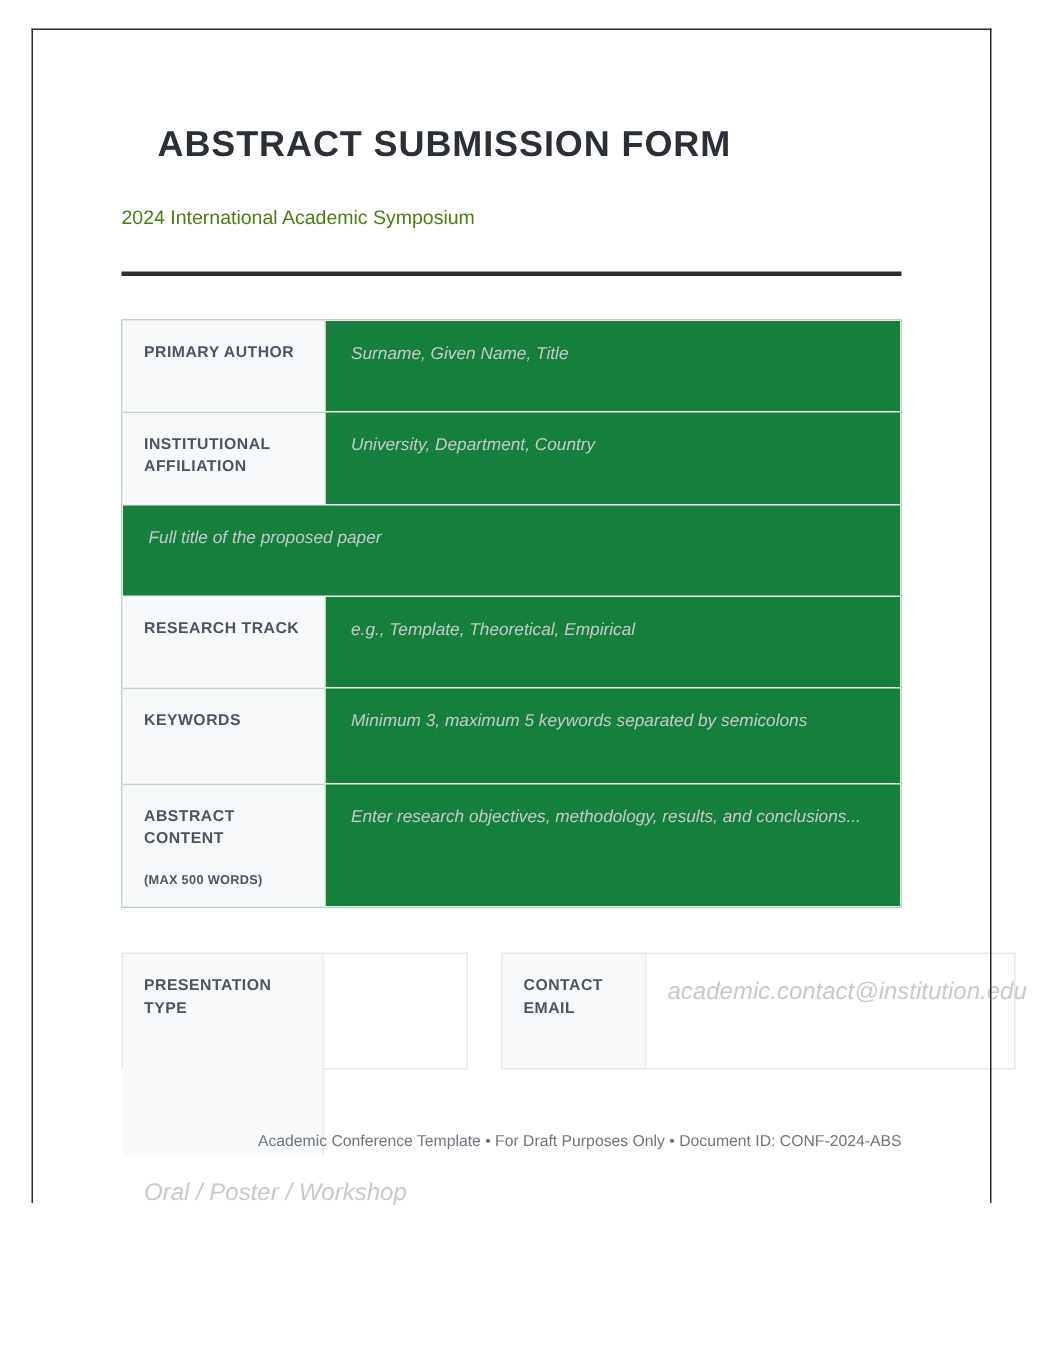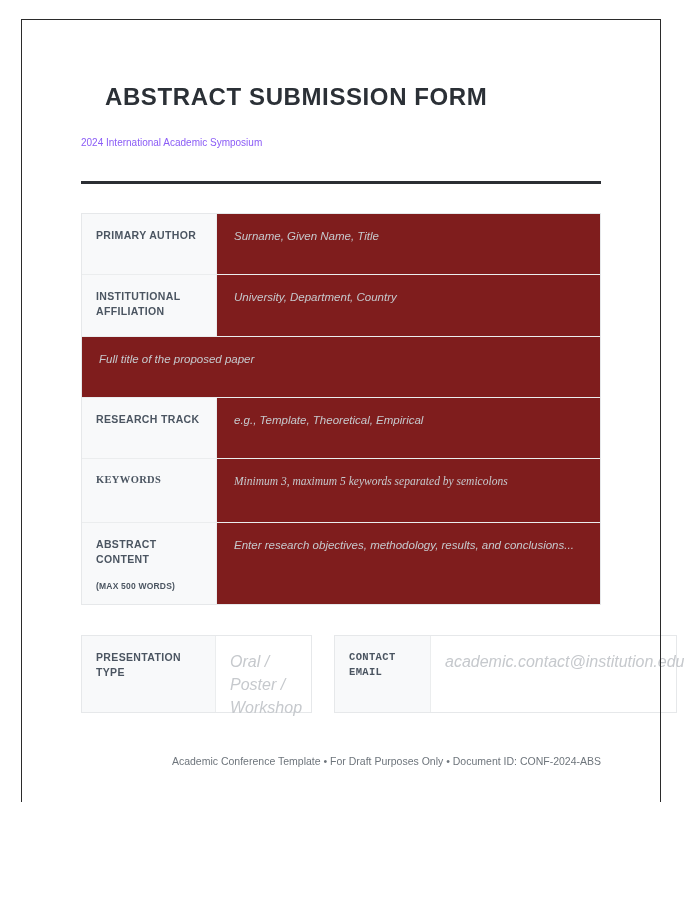--- a/index.html
+++ b/index.html
@@ -51,43 +51,43 @@
     font-weight: bold;
     letter-spacing: 0.6px;
     color: #2b3036;
     white-space: nowrap;
     margin-left: 24px;
   }
   .doc-subtitle {
     position: absolute;
     left: 81px;
     top: 137px;
-    font-size: 10px;
-    color: #8b5cf6;
+    font-size: 13px;
+    color: #4d7c0f;
     white-space: nowrap;
   }
   .header-rule {
     position: absolute;
     left: 81px;
     top: 181px;
     width: 520px;
     height: 2.5px;
     background: #2b2e33;
   }
 
   
   .field-table {
     position: absolute;
     left: 81px;
     top: 213px;
     width: 520px;
     border: 1px solid #e6e8ea;
     border-bottom: 1px solid #e6e8ea;
     box-sizing: border-box;
-    background: #7f1d1d;
+    background: #15803d;
   }
   .field-row {
     display: flex;
     border-bottom: 1px solid #ebedee;
     min-height: 61px;
     box-sizing: border-box;
   }
   .field-row:last-child {
     border-bottom: none;
   }
@@ -119,21 +119,21 @@
     font-size: 11.5px;
     font-style: italic;
     color: #c6c9cd;
     line-height: 1.55;
   }
 
   
   .r-h61 { min-height: 61px; }
   .r-h62 { min-height: 62px; justify-content: space-between; }
   .r-h61b { min-height: 61px; }
-  .r-h64 { min-height: 64px; font-family: Liberation Serif, serif; }
+  .r-h64 { min-height: 64px; }
   .r-h68 { min-height: 68px; }
 
   
   .bottom-row {
     position: absolute;
     left: 81px;
     top: 635px;
     width: 600px;
     height: 78px;
   }
@@ -142,20 +142,21 @@
     top: 0;
     display: flex;
     border: 1px solid #e6e8ea;
     box-sizing: border-box;
     background: #ffffff;
     height: 78px;
   }
   #presentation-type-box {
     left: 0;
     width: 231px;
+    flex-direction: column;
   }
   #contact-email-box {
     left: 253px;
     width: 343px;
   }
   .mini-label {
     background: #f8f9fa;
     border-right: 1px solid #ebedee;
     box-sizing: border-box;
     padding: 14px 10px 10px 14px;
@@ -165,21 +166,20 @@
     color: #4b5561;
     line-height: 1.42;
   }
   #presentation-type-box .mini-label {
     width: 134px;
     flex: 0 0 134px;
   }
   #contact-email-box .mini-label {
     width: 96px;
     flex: 0 0 96px;
-    font-family: Liberation Mono, monospace;
   }
   .mini-value {
     flex: 1 1 auto;
     padding: 14px 8px 10px 14px;
     box-sizing: border-box;
     font-size: 16px;
     font-style: italic;
     color: #c6c9cd;
     line-height: 1.5;
     white-space: nowrap;

